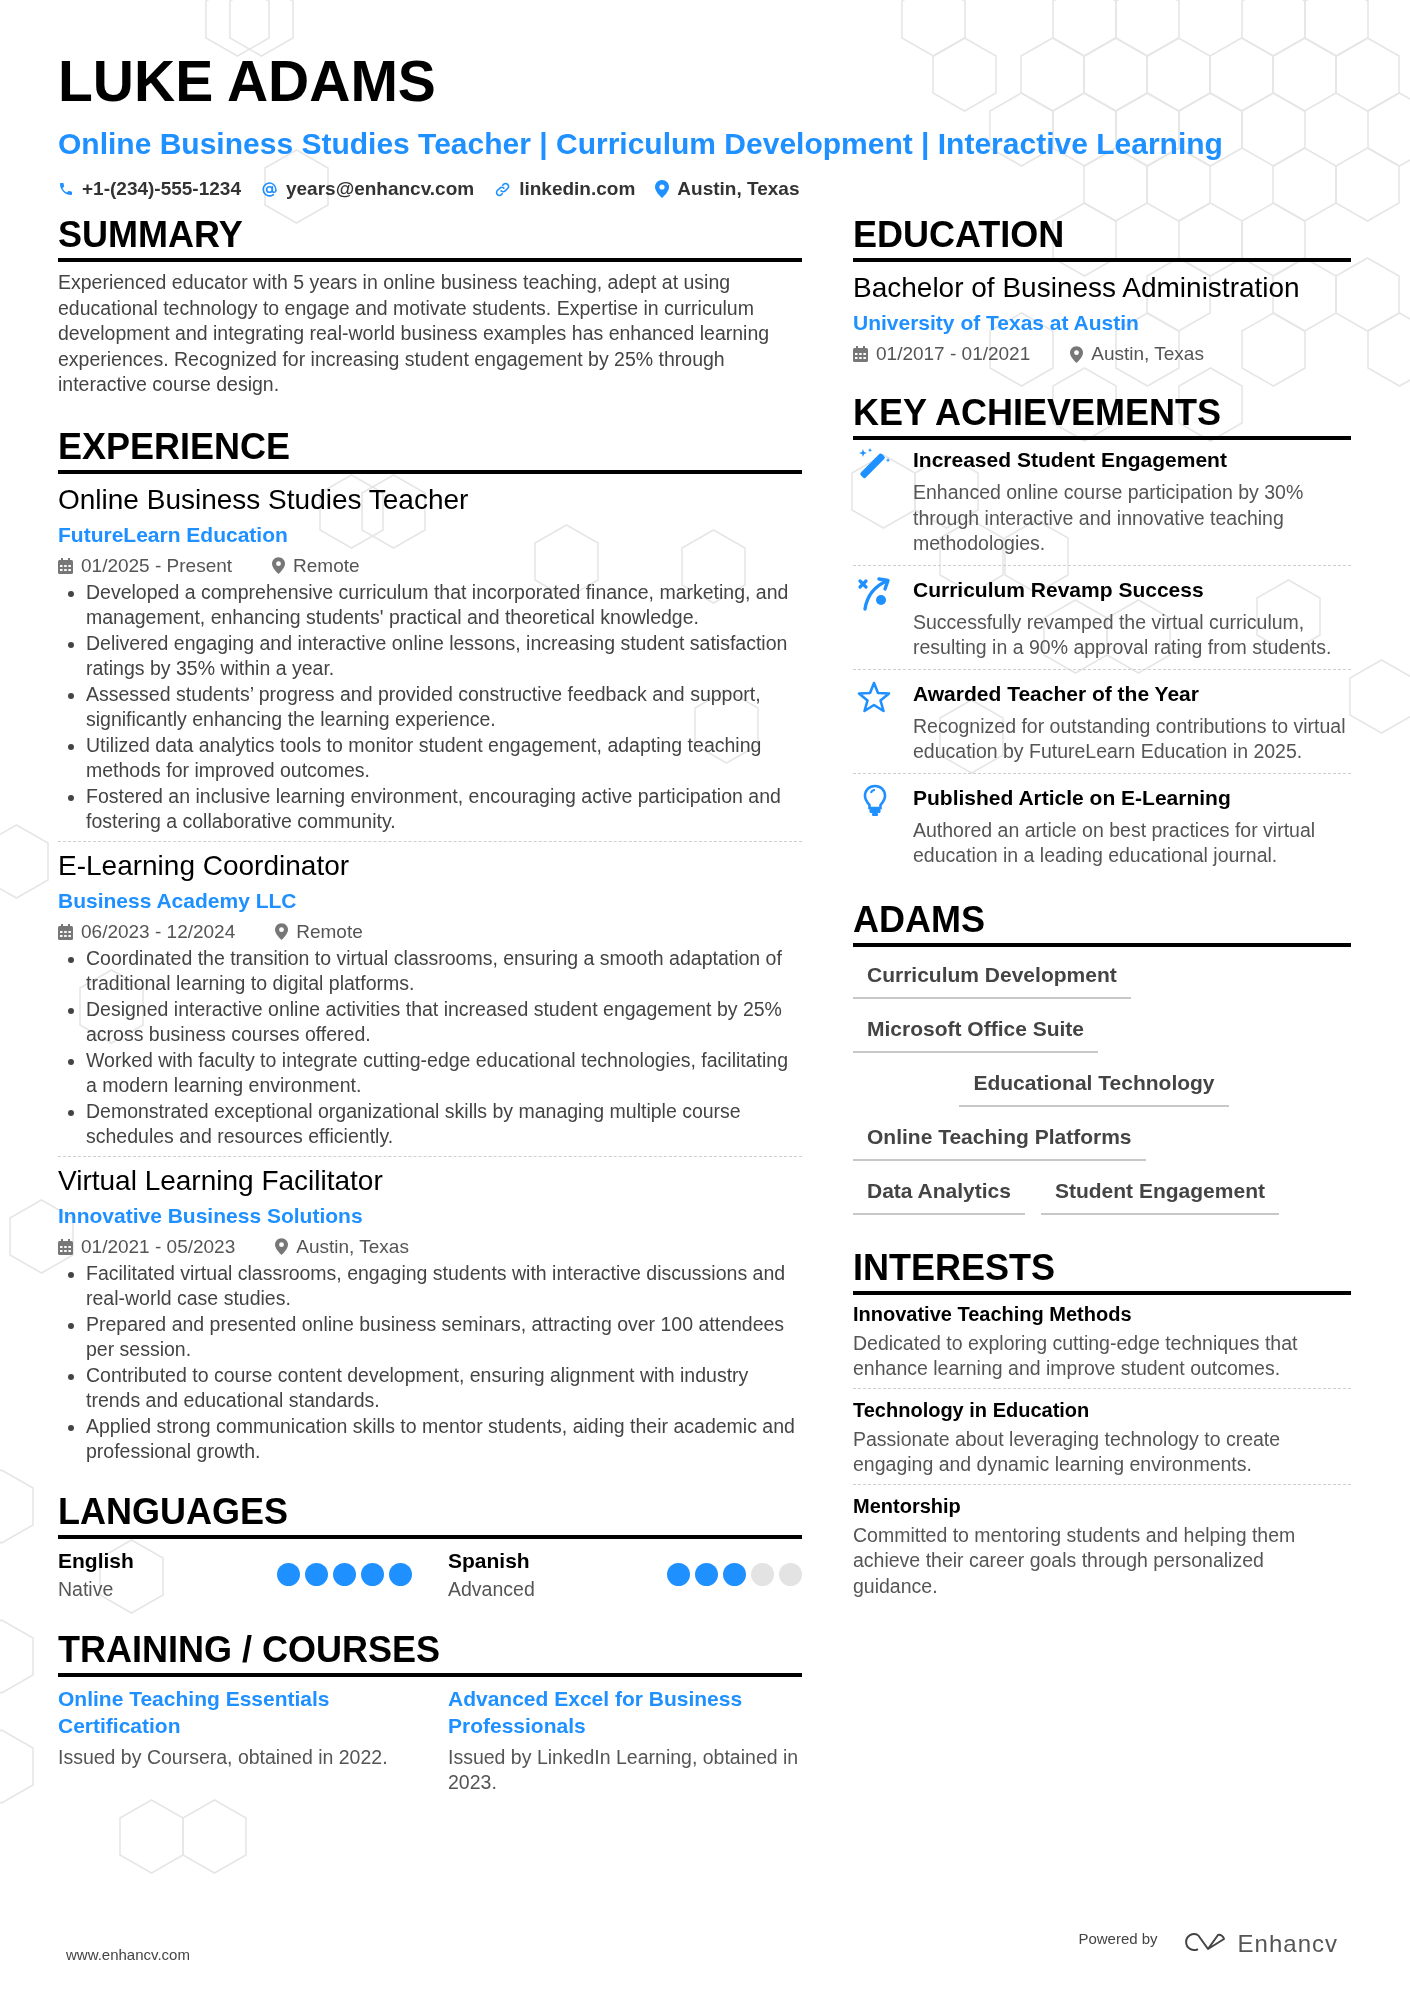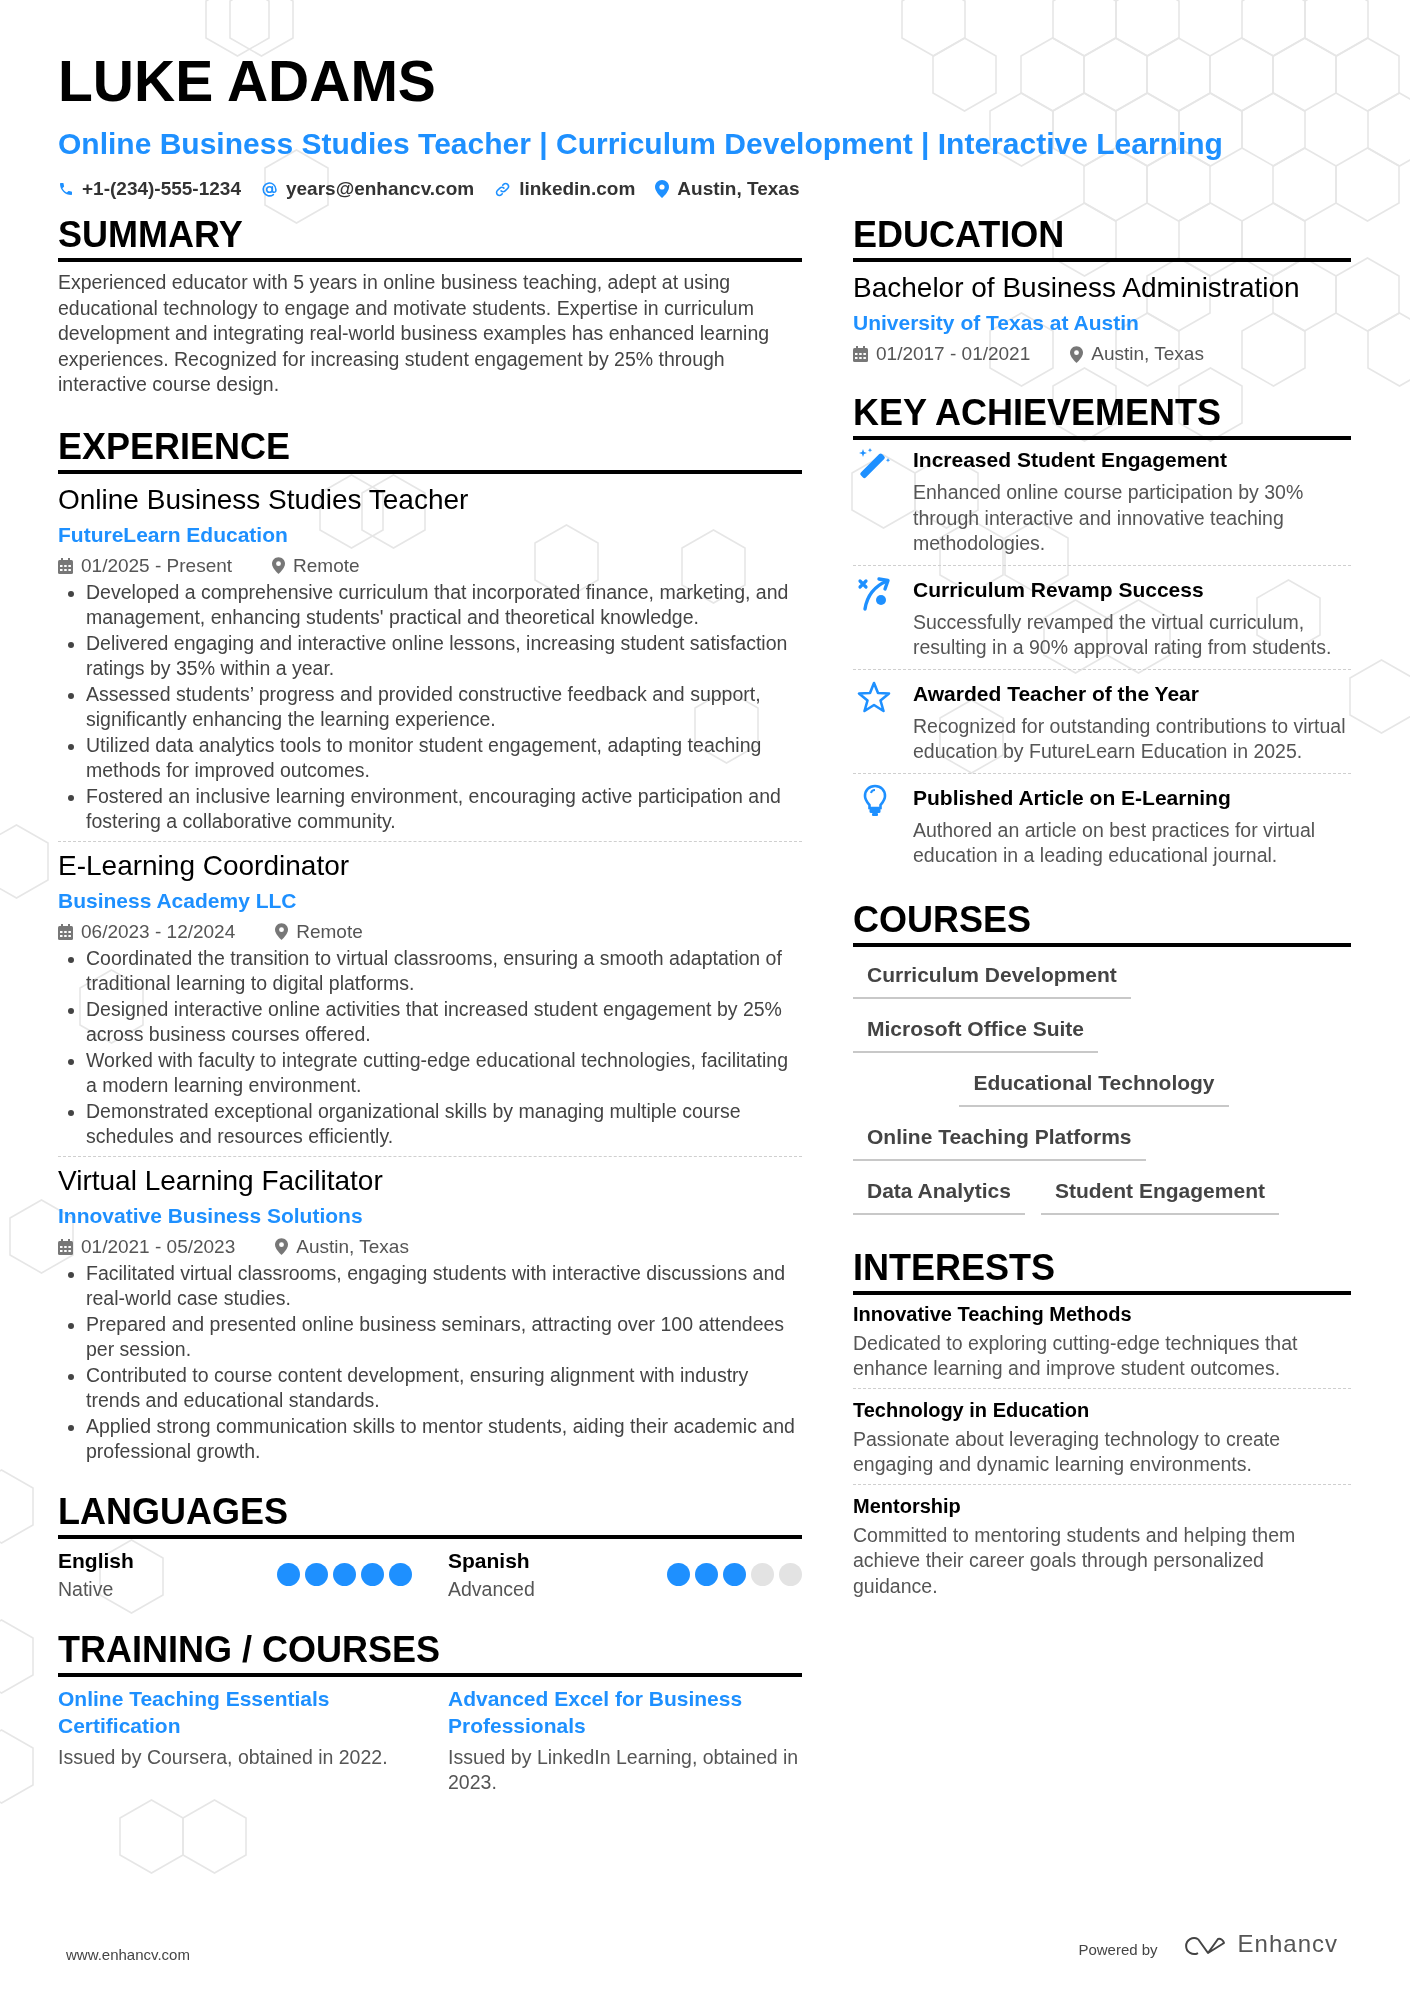--- a/index.html
+++ b/index.html
@@ -64,21 +64,21 @@
     .skills { display: flex; flex-wrap: wrap; margin-top: 2px; }
     .skill { font-size: 21px; font-weight: 700; color: #444; padding: 8px 14px 10px 14px; border-bottom: 2px solid #c8c8c8; margin-right: 16px; margin-bottom: 10px; line-height: 24px; }
 
     .interest { padding: 4px 0 6px 0; }
     .interest + .interest { border-top: 1px dashed #cfcfcf; padding-top: 8px; }
     .interest-title { font-size: 20px; font-weight: 700; color: #000; line-height: 26px; }
     .interest-desc { font-size: 19.5px; color: #555; line-height: 25.5px; margin-top: 4px; }
 
     .footer { position: absolute; left: 0; top: 1930px; width: 1410px; height: 30px; }
     .footer-left { position: absolute; left: 66px; top: 16px; font-size: 15px; color: #444; }
-    .footer-right { position: absolute; right: 72px; top: 0; display: flex; align-items: flex-end; }
+    .footer-right { position: absolute; right: 72px; top: 0; display: flex; align-items: flex-start; }
     .powered { font-size: 15px; color: #444; margin-right: 24px; }
     .brand { font-size: 24px; color: #555; margin-left: 10px; letter-spacing: 1px; }
   </style>
 </head>
 <body>
 
 <svg class="hex-bg" width="1410" height="1995" xmlns="http://www.w3.org/2000/svg">
   <defs>
     <g id="hx">
         <polygon points="31.5,0 63,18 63,55 31.5,73 0,55 0,18" fill="none" stroke="#e6e6e6" stroke-width="1.6"></polygon>
@@ -443,21 +443,21 @@
             </svg>
         </div>
         <div class="ach-body">
           <div class="ach-title">Published Article on E-Learning</div>
           <div class="ach-desc">Authored an article on best practices for virtual education in a leading educational journal.</div>
         </div>
       </div>
     </section>
 
     <section style="margin-top: 22px;">
-      <div class="section-title">COURSES</div>
+      <div class="section-title">ADAMS</div>
       <div class="section-rule"></div>
       <div class="skills">
         <div style="width:100%; display:flex;">
             <span class="skill">Curriculum Development</span>
           </div>
         <div style="width:100%; display:flex;">
             <span class="skill">Microsoft Office Suite</span>
           </div>
         <div style="width:100%; display:flex;justify-content:center;">
             <span class="skill">Educational Technology</span>

